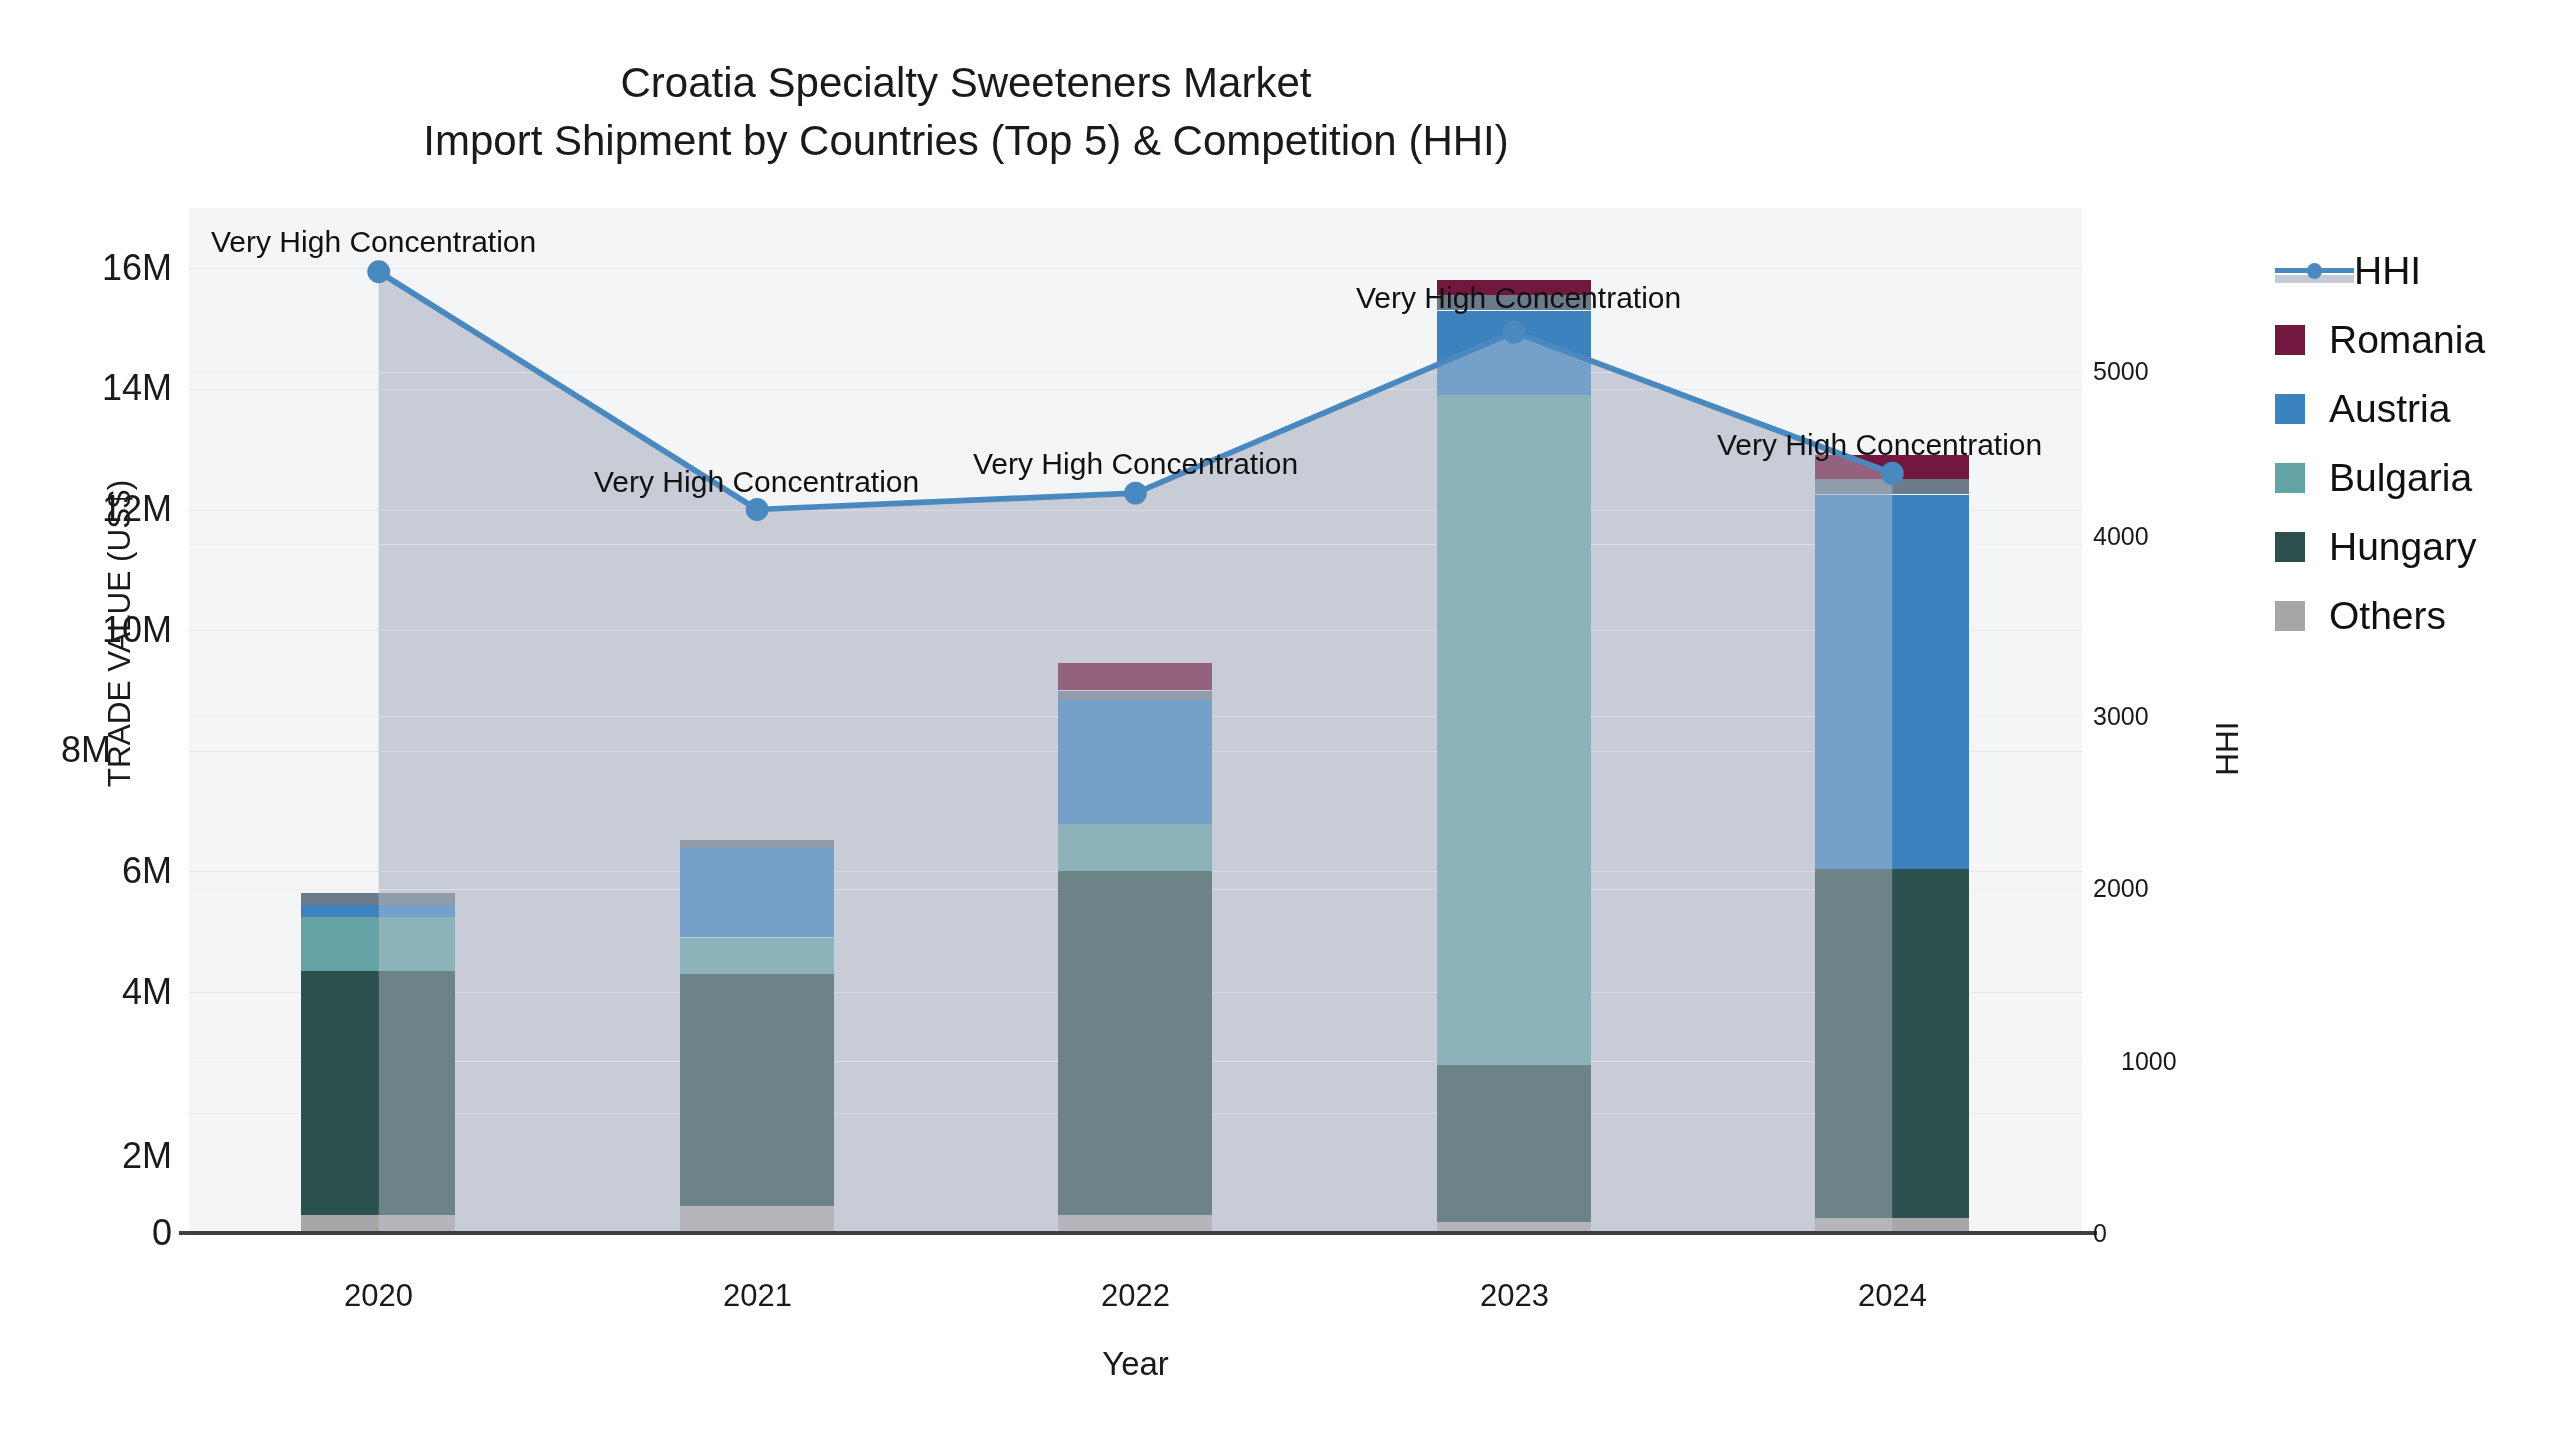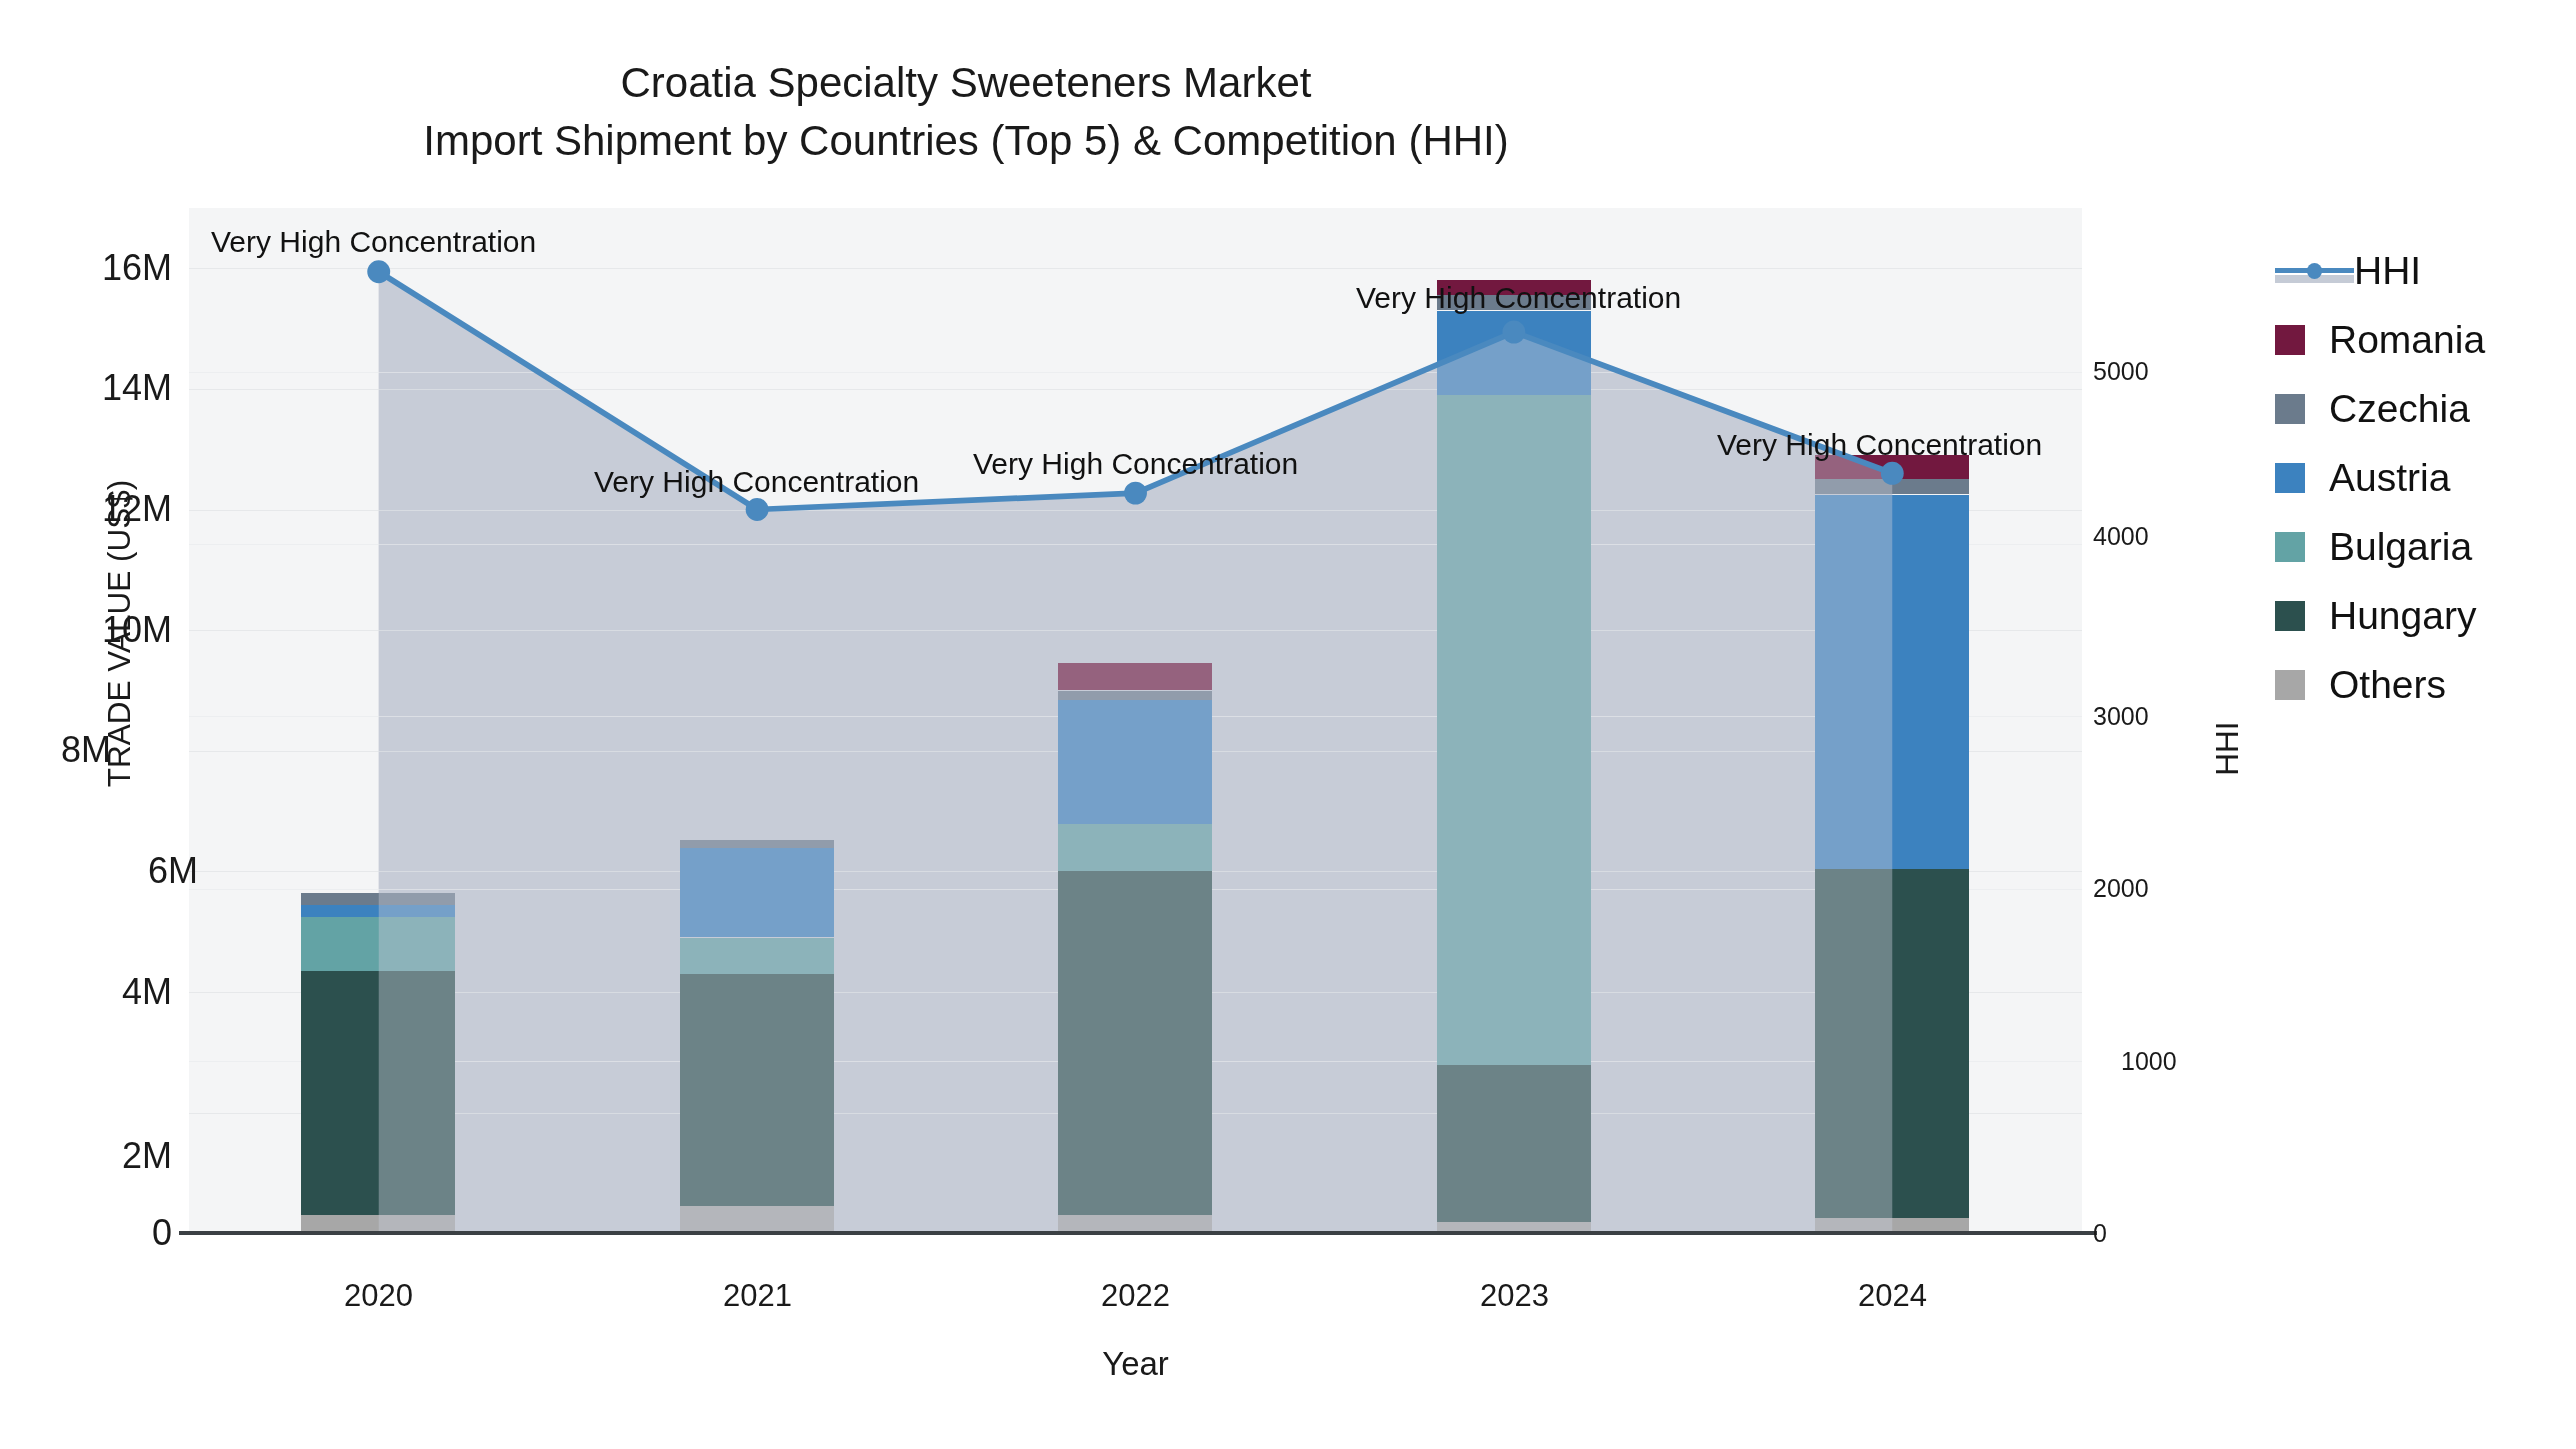--- a/index.html
+++ b/index.html
@@ -128,21 +128,21 @@
         <circle cx="2380.5" cy="370.8941176470587" r="16" fill="#4a89bf"></circle>
       </svg>
     </div>
 
   <div class="axis-base"></div>
 
   <div id="yticks-left">
       <div class="ytick ytick-left" style="top: 1233px;">0</div>
       <div class="ytick ytick-left" style="top: 1156px;">2M</div>
       <div class="ytick ytick-left" style="top: 992px;">4M</div>
-      <div class="ytick ytick-left" style="top: 871px; padding-left: 26px;">6M</div>
+      <div class="ytick ytick-left" style="top: 871px;">6M</div>
       <div class="ytick ytick-left" style="top: 750px; text-align: center;">8M</div>
       <div class="ytick ytick-left" style="top: 630px;">10M</div>
       <div class="ytick ytick-left" style="top: 509px;">12M</div>
       <div class="ytick ytick-left" style="top: 388px;">14M</div>
       <div class="ytick ytick-left" style="top: 268px;">16M</div>
     </div>
   <div id="yticks-right">
       <div class="ytick-right" style="top: 1233px;">0</div>
       <div class="ytick-right" style="top: 1061px; margin-left: 28px;">1000</div>
       <div class="ytick-right" style="top: 888px;">2000</div>
@@ -177,24 +177,20 @@
           <div class="lseg" style="background: rgb(74, 137, 191);"></div>
           <div class="ldot" style="background: rgb(74, 137, 191);"></div>
         </div>
         <div class="legend-label">HHI</div>
       </div>
       <div class="legend-row">
         <div class="legend-swatch" style="background: rgb(114, 24, 63);"></div>
         <div class="legend-label">Romania</div>
       </div>
       <div class="legend-row">
-        <div class="legend-swatch" style="background: rgb(107, 123, 140);"></div>
-        <div class="legend-label">Czechia</div>
-      </div>
-      <div class="legend-row">
         <div class="legend-swatch" style="background: rgb(60, 130, 191);"></div>
         <div class="legend-label">Austria</div>
       </div>
       <div class="legend-row">
         <div class="legend-swatch" style="background: rgb(99, 163, 165);"></div>
         <div class="legend-label">Bulgaria</div>
       </div>
       <div class="legend-row">
         <div class="legend-swatch" style="background: rgb(44, 80, 78);"></div>
         <div class="legend-label">Hungary</div>

